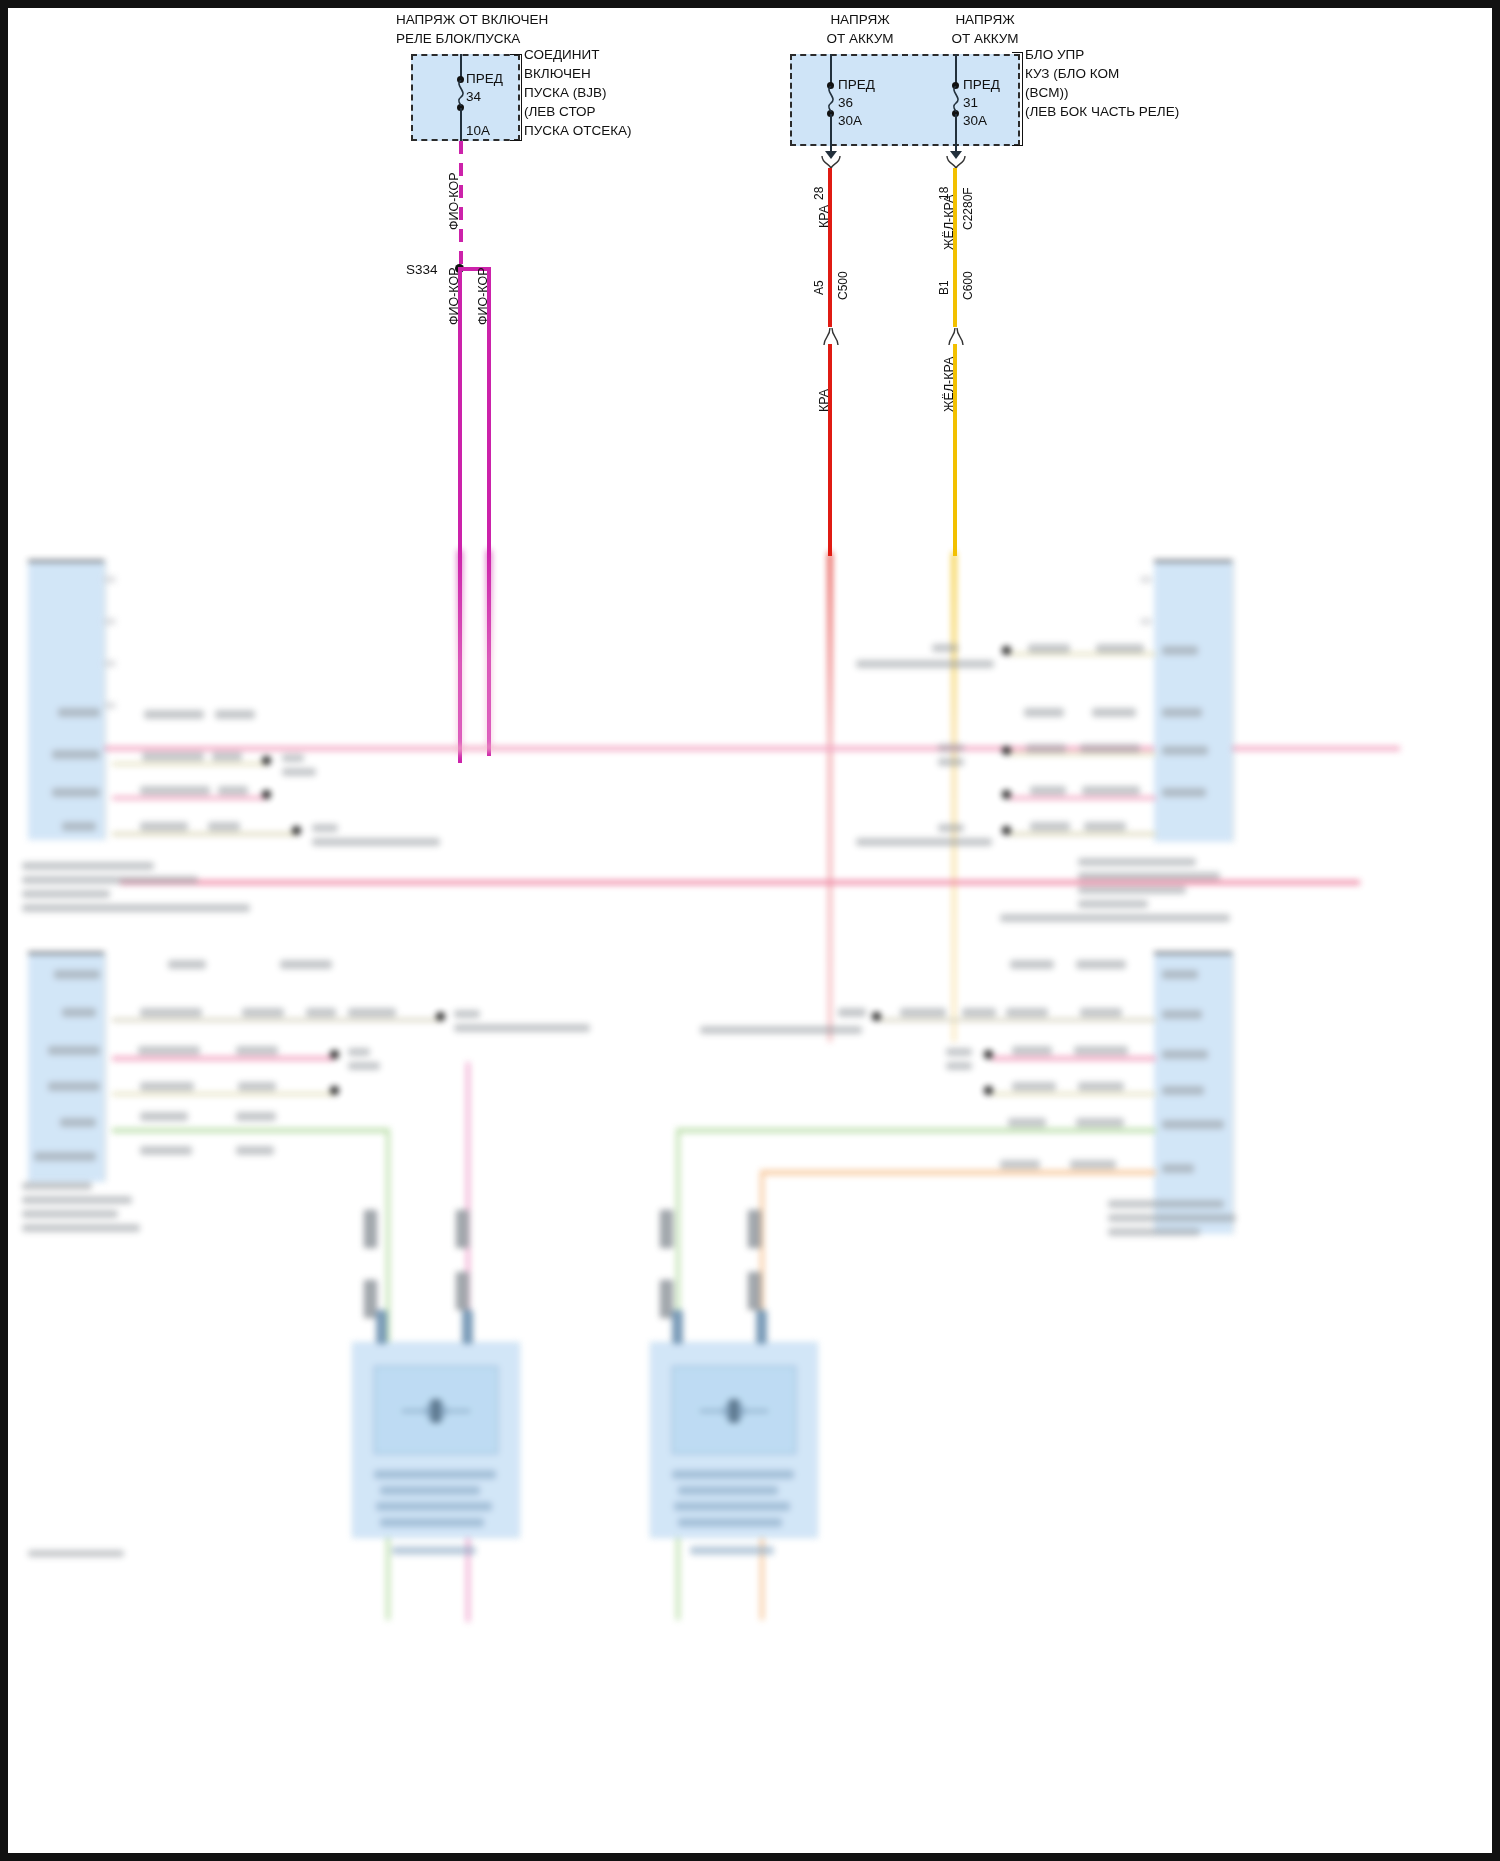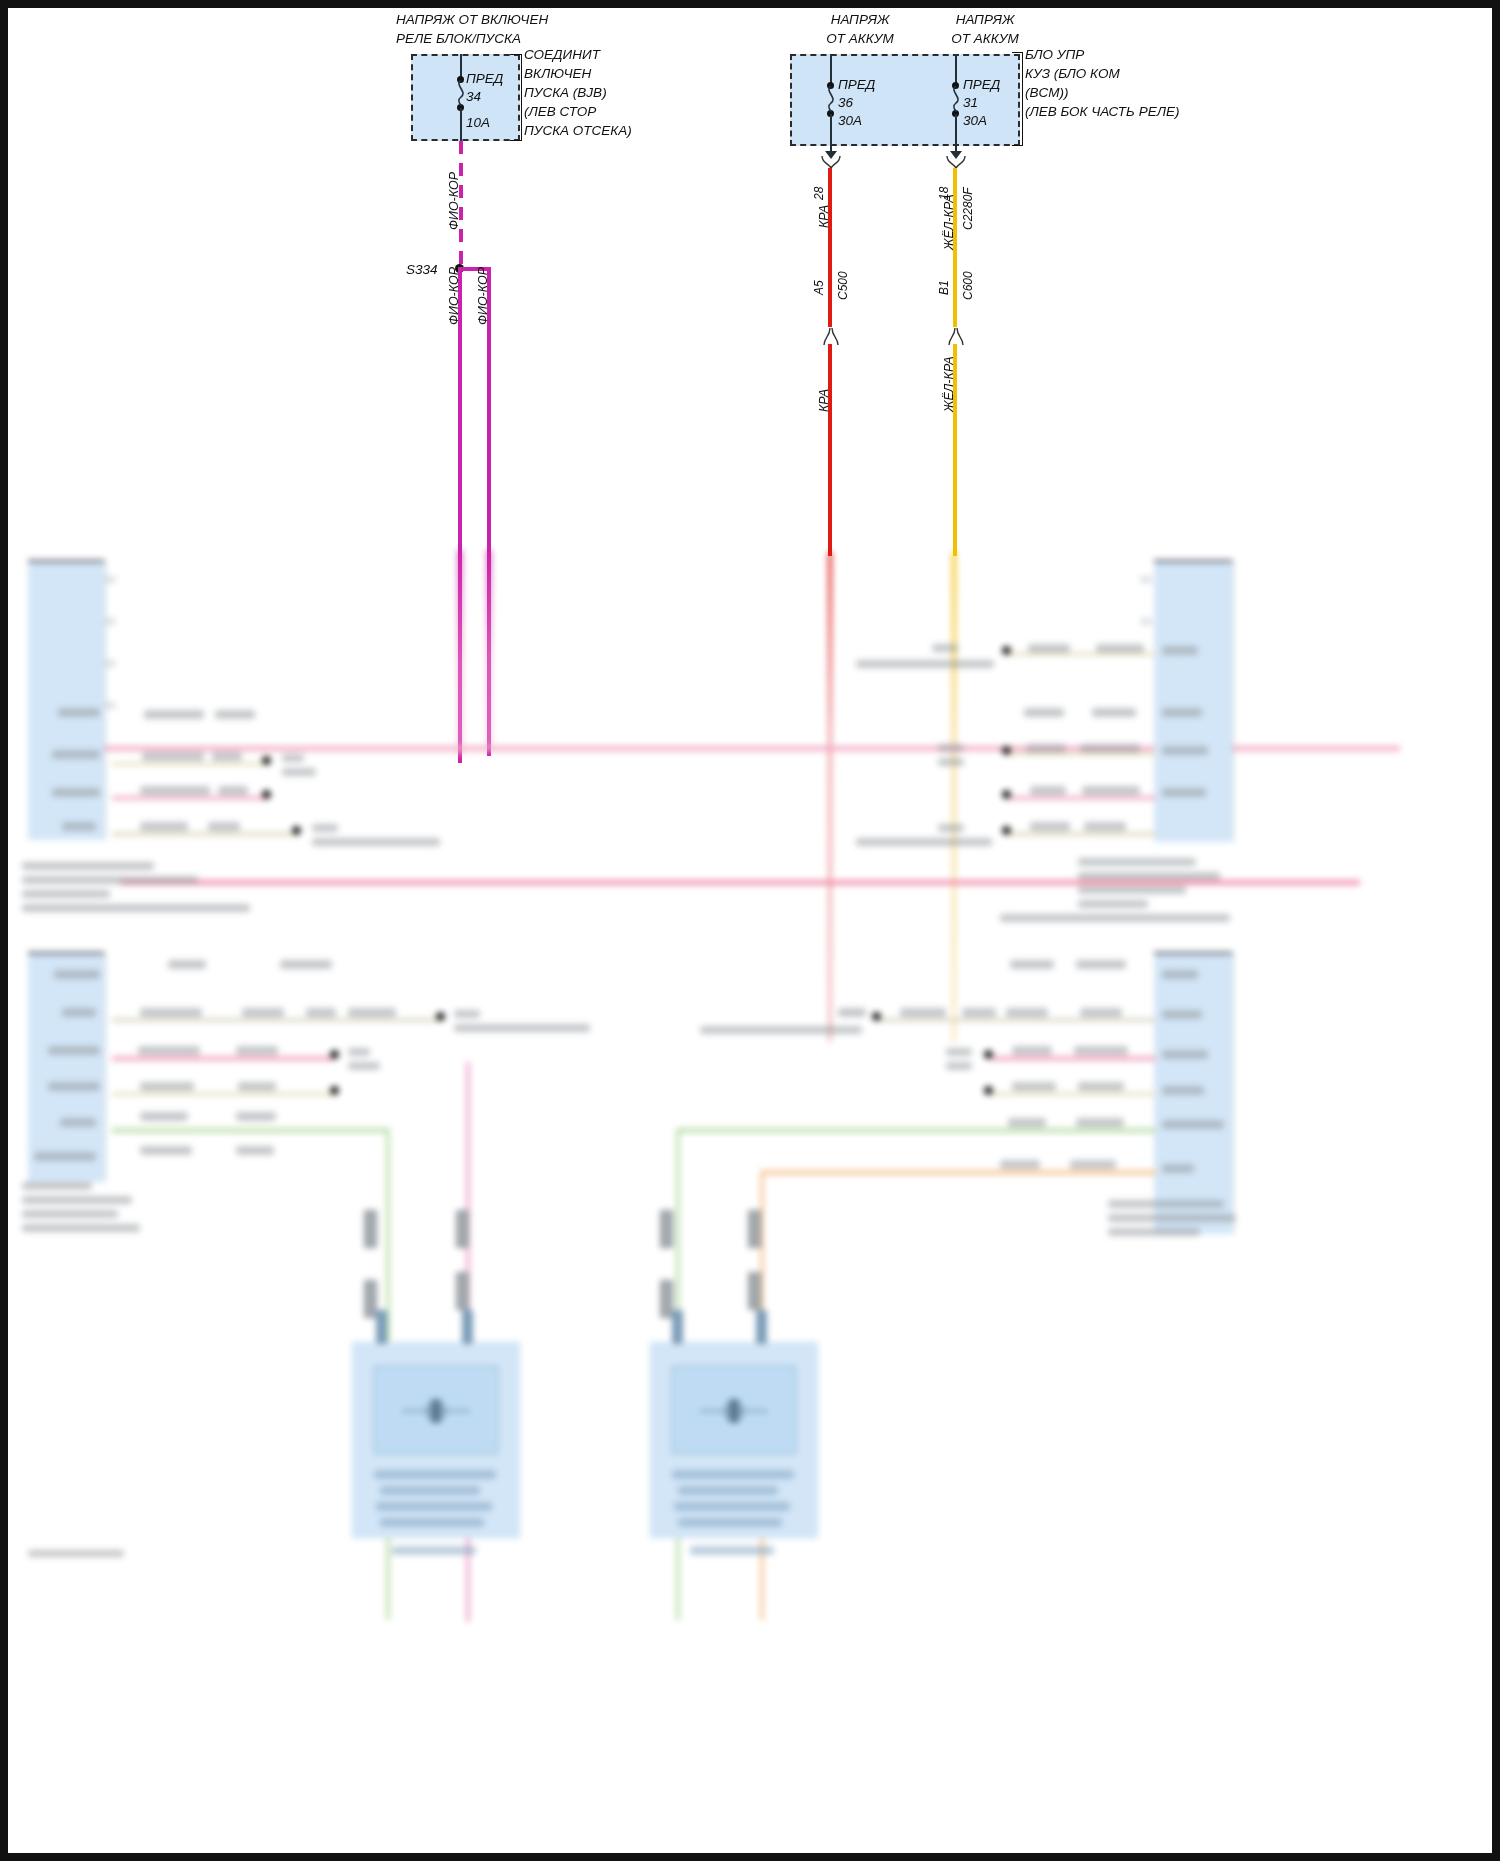--- a/index.html
+++ b/index.html
@@ -4,21 +4,20 @@
 <title>Wiring Diagram</title>
 <style>
   html,body{margin:0;padding:0;background:#1a1a1a;}
   body{font-family:"Liberation Sans",sans-serif;}
 
   #page{
     position:relative;
     width:1500px;height:1861px;
     background:#ffffff;
     overflow:hidden;
-    font-style:italic;
   }
 
   
   .frame-band{position:absolute;background:#111;}
   .band-top{left:0;top:0;width:1500px;height:8px;}
   .band-bottom{left:0;bottom:0;width:1500px;height:8px;}
   .band-left{left:0;top:0;width:8px;height:1861px;}
   .band-right{right:0;top:0;width:8px;height:1861px;}
   .band-inner-right{right:22px;top:555px;width:4px;height:1306px;background:#3b3b3b;}
 
@@ -82,21 +81,21 @@
 
   <div class="dot sm" style="left:457px;top:76px;"></div>
   <div class="dot sm" style="left:457px;top:104px;"></div>
   <svg class="fuse-squiggle" style="left:452px;top:80px;" width="18" height="26" viewBox="0 0 18 26">
     <path d="M9 0 C2 5, 16 12, 9 17 C4 21, 9 24, 9 26" fill="none" stroke="#22303c" stroke-width="1.6"></path>
   </svg>
   <div class="wire wv" style="left:460px;top:108px;height:33px;background:#22303c;width:2px;"></div>
 
   <div class="txt t13" style="left:466px;top:71px;">ПРЕД</div>
   <div class="txt t13" style="left:466px;top:89px;">34</div>
-  <div class="txt t13" style="left:466px;top:115px;">10A</div>
+  <div class="txt t13" style="left:466px;top:123px;">10A</div>
 
   <div class="bracket" style="left:510px;top:54px;width:12px;height:87px;"></div>
   <div class="txt t13" style="left:524px;top:47px;">СОЕДИНИТ</div>
   <div class="txt t13" style="left:524px;top:66px;">ВКЛЮЧЕН</div>
   <div class="txt t13" style="left:524px;top:85px;">ПУСКА (BJB)</div>
   <div class="txt t13" style="left:524px;top:104px;">(ЛЕВ СТОР</div>
   <div class="txt t13" style="left:524px;top:123px;">ПУСКА ОТСЕКА)</div>
 
   <div class="fusebox" style="left:790px;top:54px;width:230px;height:92px;"></div>
 

